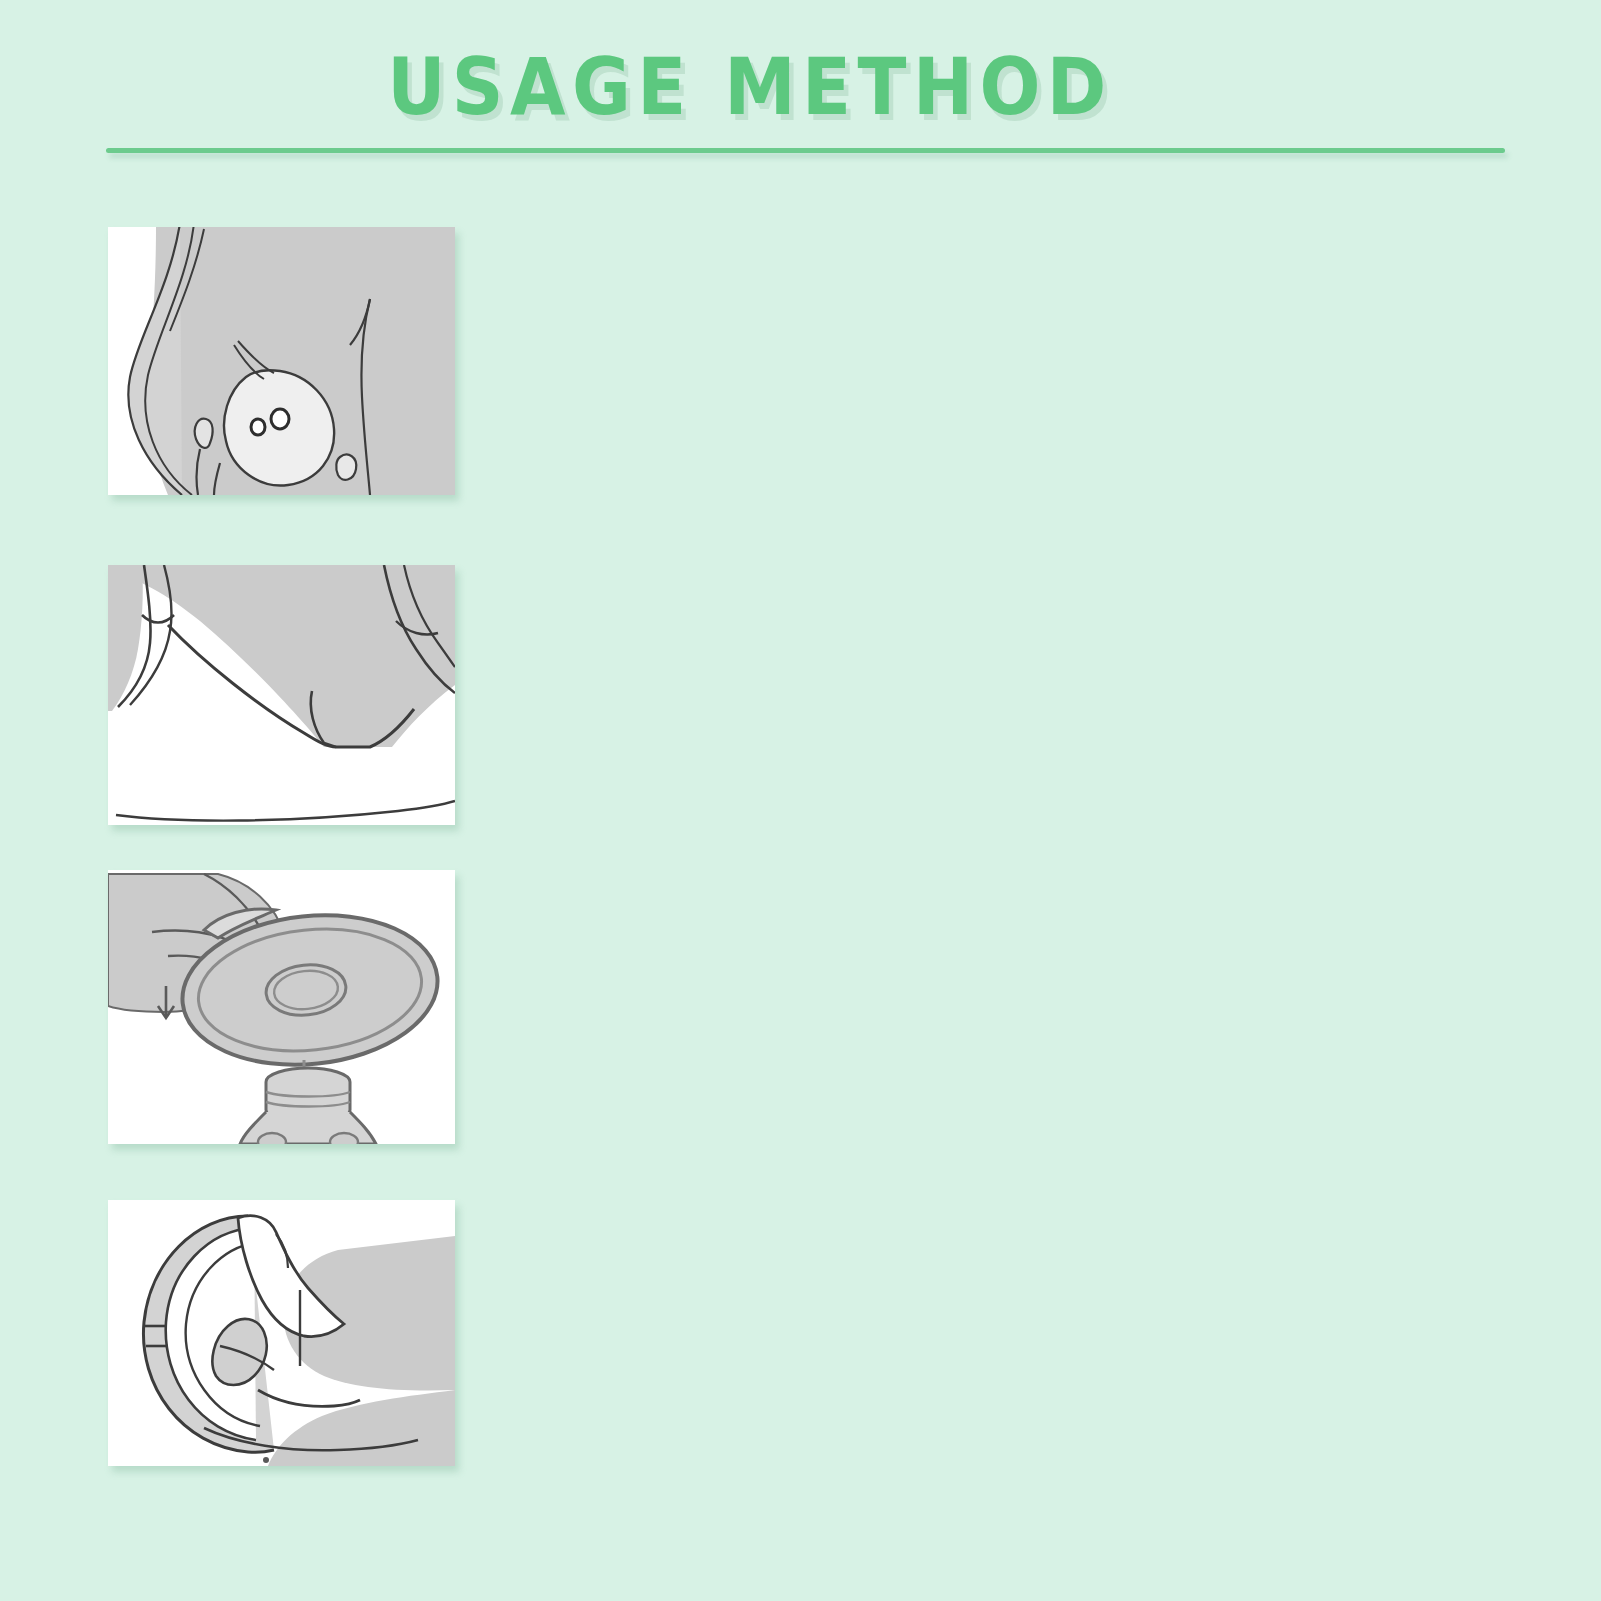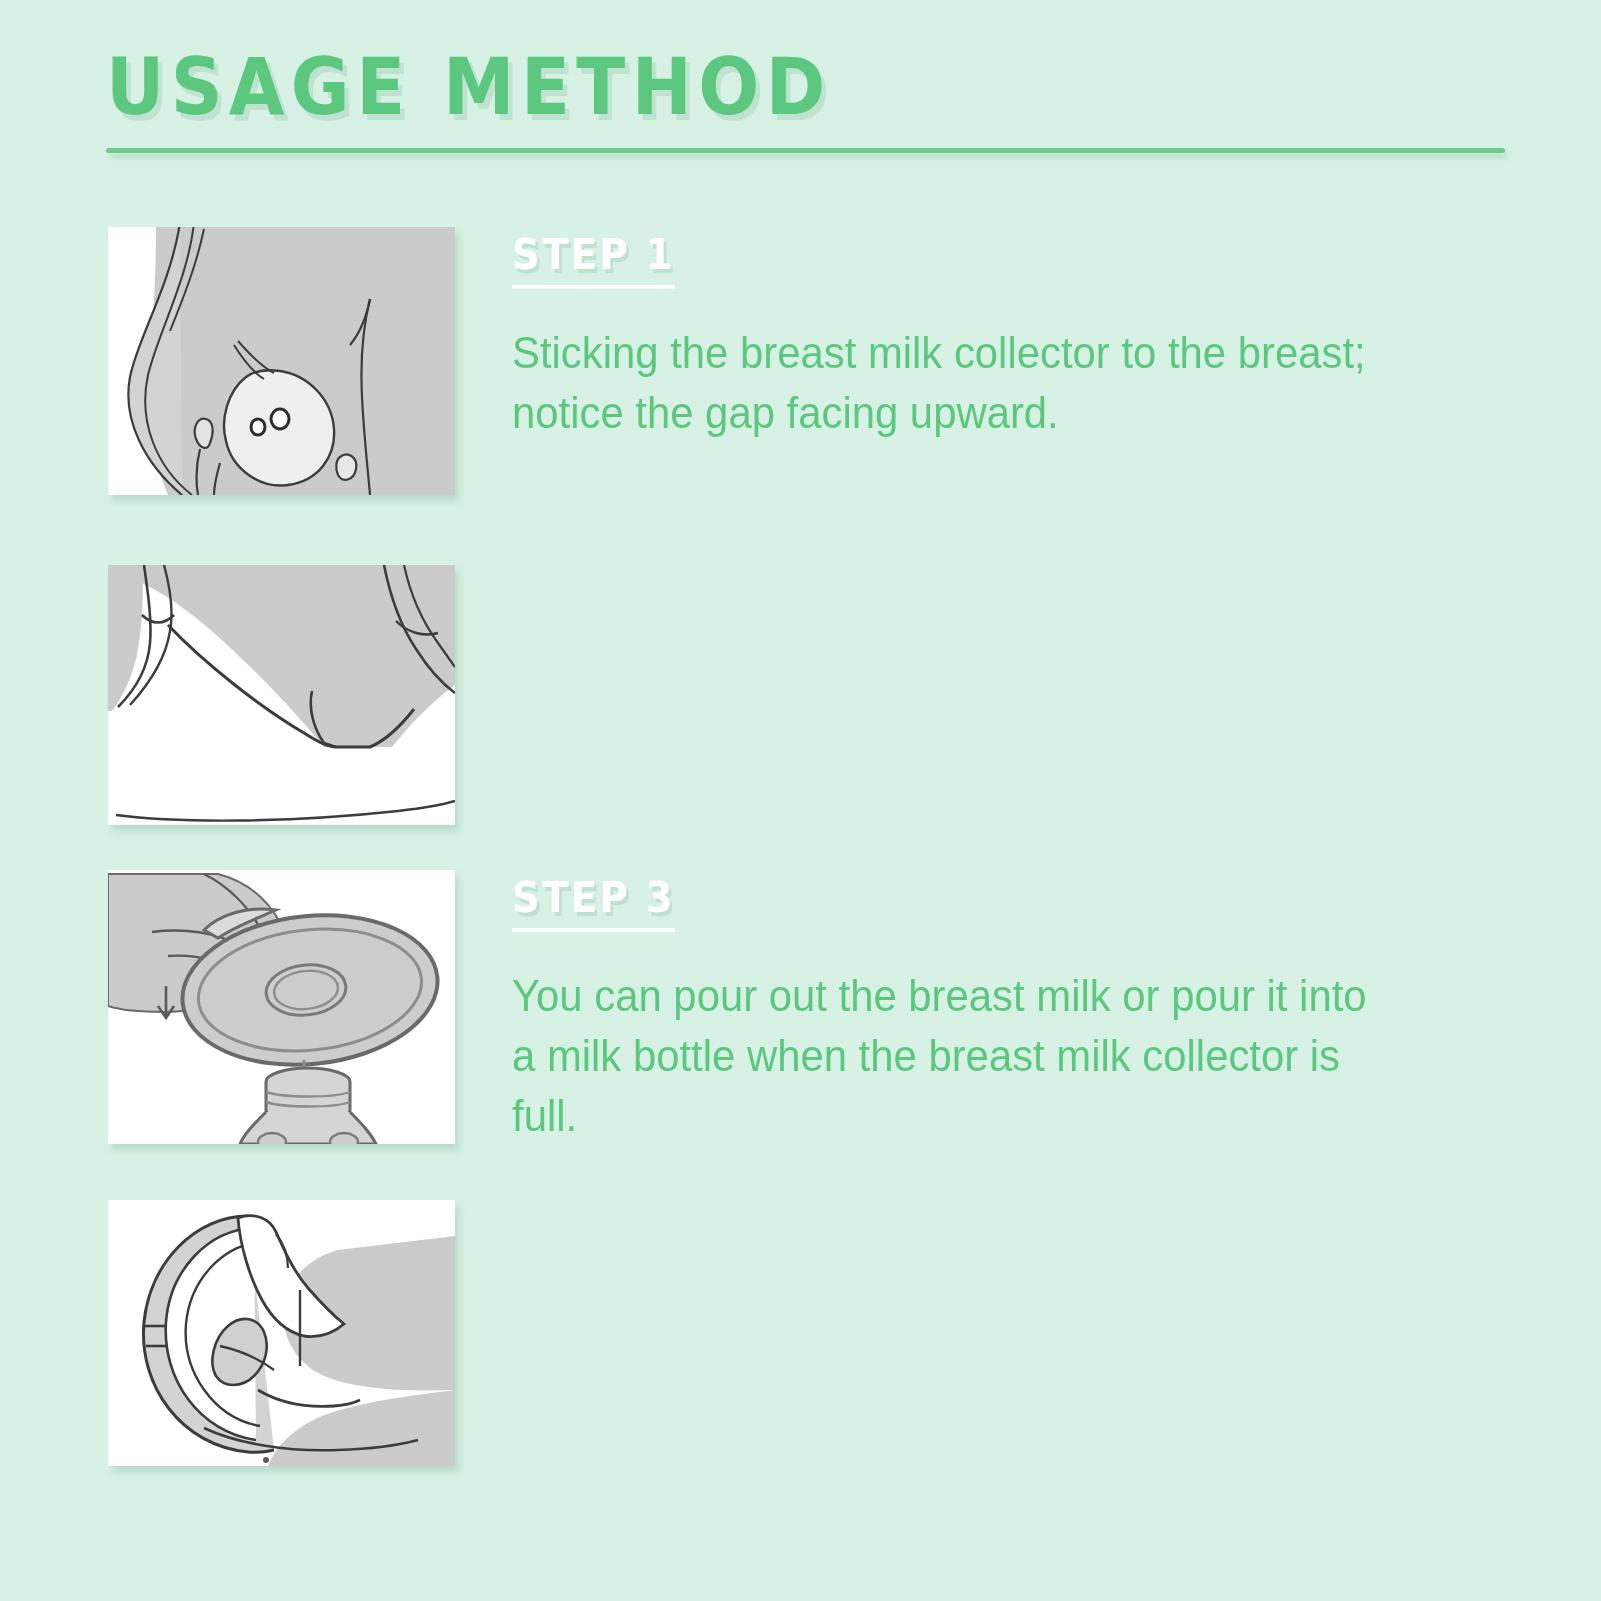--- a/index.html
+++ b/index.html
@@ -13,20 +13,21 @@
     font-family: "Liberation Sans", sans-serif;
     overflow: hidden;
   }
 
   .page {
     position: relative;
     width: 1601px;
     height: 1177px;
     box-sizing: border-box;
     background: #d7f2e5;
+    text-align: center;
   }
 
   
   .header {
     position: absolute;
     left: 106px;
     top: 44px;
     width: 1400px;
   }
   .title {
@@ -167,24 +168,20 @@
 
           <path d="M 88 212 C 84 200 90 190 98 192 C 106 194 106 206 102 216
                    C 100 224 92 222 88 212 Z" fill="#e3e3e3" stroke="#3c3c3c" stroke-width="2.2"></path>
           <path d="M 92 222 C 88 238 88 256 90 268" fill="none" stroke="#3c3c3c" stroke-width="2.2"></path>
           <path d="M 112 236 C 108 250 106 260 106 268" fill="none" stroke="#3c3c3c" stroke-width="2.2"></path>
 
           <path d="M 232 230 C 240 224 250 230 248 242 C 246 254 234 256 230 248
                    C 227 241 228 233 232 230 Z" fill="#e8e8e8" stroke="#3c3c3c" stroke-width="2.2"></path>
         </svg>
       </div>
-      <div class="step-text">
-        <div class="step-label">STEP 1</div>
-        <div class="step-body">Sticking the breast milk collector to the breast; notice the gap facing upward.</div>
-      </div>
     </div>
 
     <div class="step-row s2">
       <div class="thumb">
         <svg viewBox="0 0 347 260" preserveAspectRatio="xMidYMid slice">
           <rect x="0" y="0" width="347" height="260" fill="#ffffff"></rect>
 
           <path d="M 0 0 L 347 0 L 347 120
                    C 320 140 300 162 284 182
                    L 216 182
@@ -251,24 +248,20 @@
                    C 242 246 228 250 200 250
                    C 172 250 158 246 158 240 Z" fill="#d5d5d5" stroke="#6a6a6a" stroke-width="3"></path>
           <path d="M 158 222 C 176 228 226 228 242 222" fill="none" stroke="#8d8d8d" stroke-width="2.4"></path>
           <path d="M 158 232 C 176 238 226 238 242 232" fill="none" stroke="#8d8d8d" stroke-width="2.4"></path>
 
           <path d="M 158 242 C 146 254 136 264 132 274
                    L 268 274 C 262 262 252 252 242 242" fill="#d5d5d5" stroke="#6a6a6a" stroke-width="3"></path>
           <ellipse cx="164" cy="272" rx="14" ry="9" fill="#cdcdcd" stroke="#7a7a7a" stroke-width="2.4"></ellipse>
           <ellipse cx="236" cy="272" rx="14" ry="9" fill="#cdcdcd" stroke="#7a7a7a" stroke-width="2.4"></ellipse>
         </svg>
-      </div>
-      <div class="step-text">
-        <div class="step-label">STEP 3</div>
-        <div class="step-body">You can pour out the breast milk or pour it into a milk bottle when the breast milk collector is full.</div>
       </div>
     </div>
 
     <div class="step-row s4">
       <div class="thumb">
         <svg viewBox="0 0 347 266" preserveAspectRatio="xMidYMid slice">
           <rect x="0" y="0" width="347" height="266" fill="#ffffff"></rect>
 
           <path d="M 347 36 L 230 50 C 200 58 180 80 176 106
                    C 172 136 188 164 216 176

